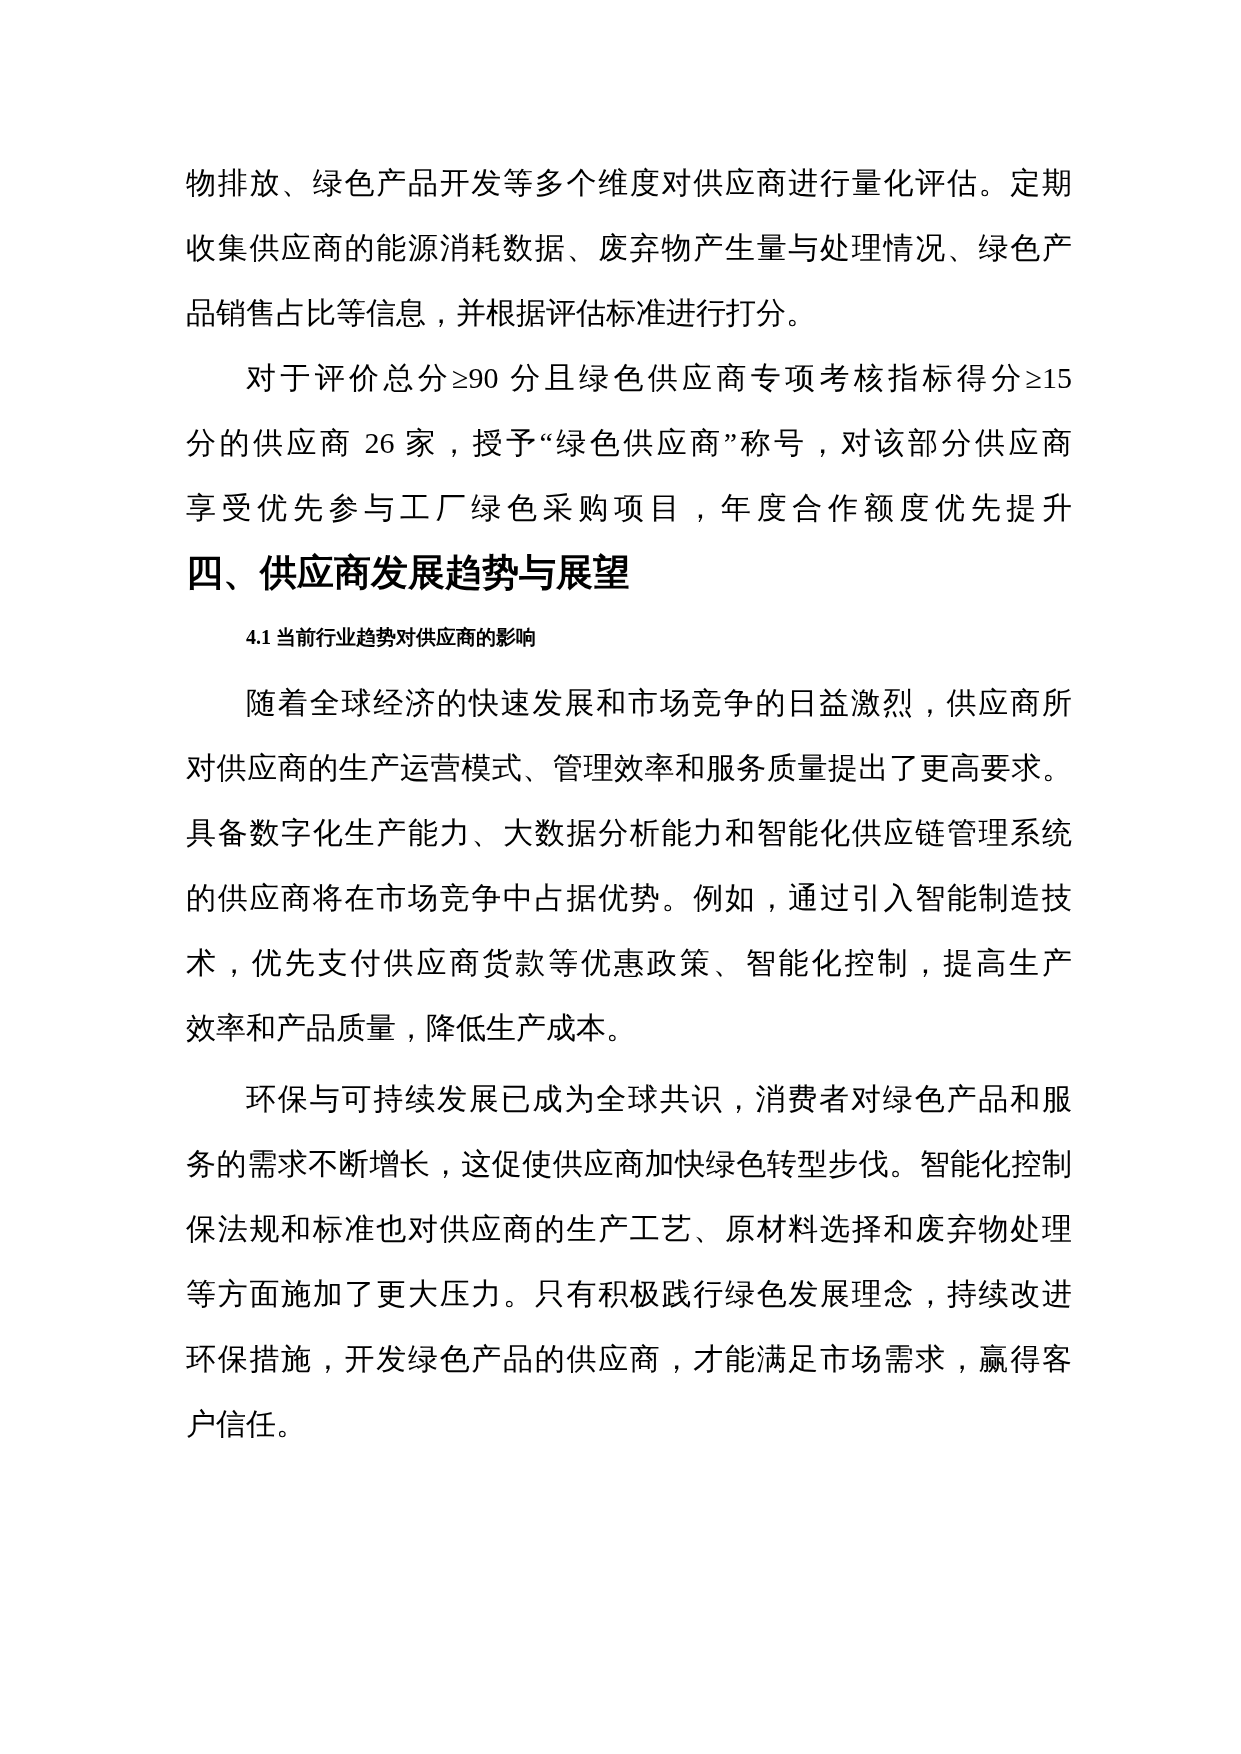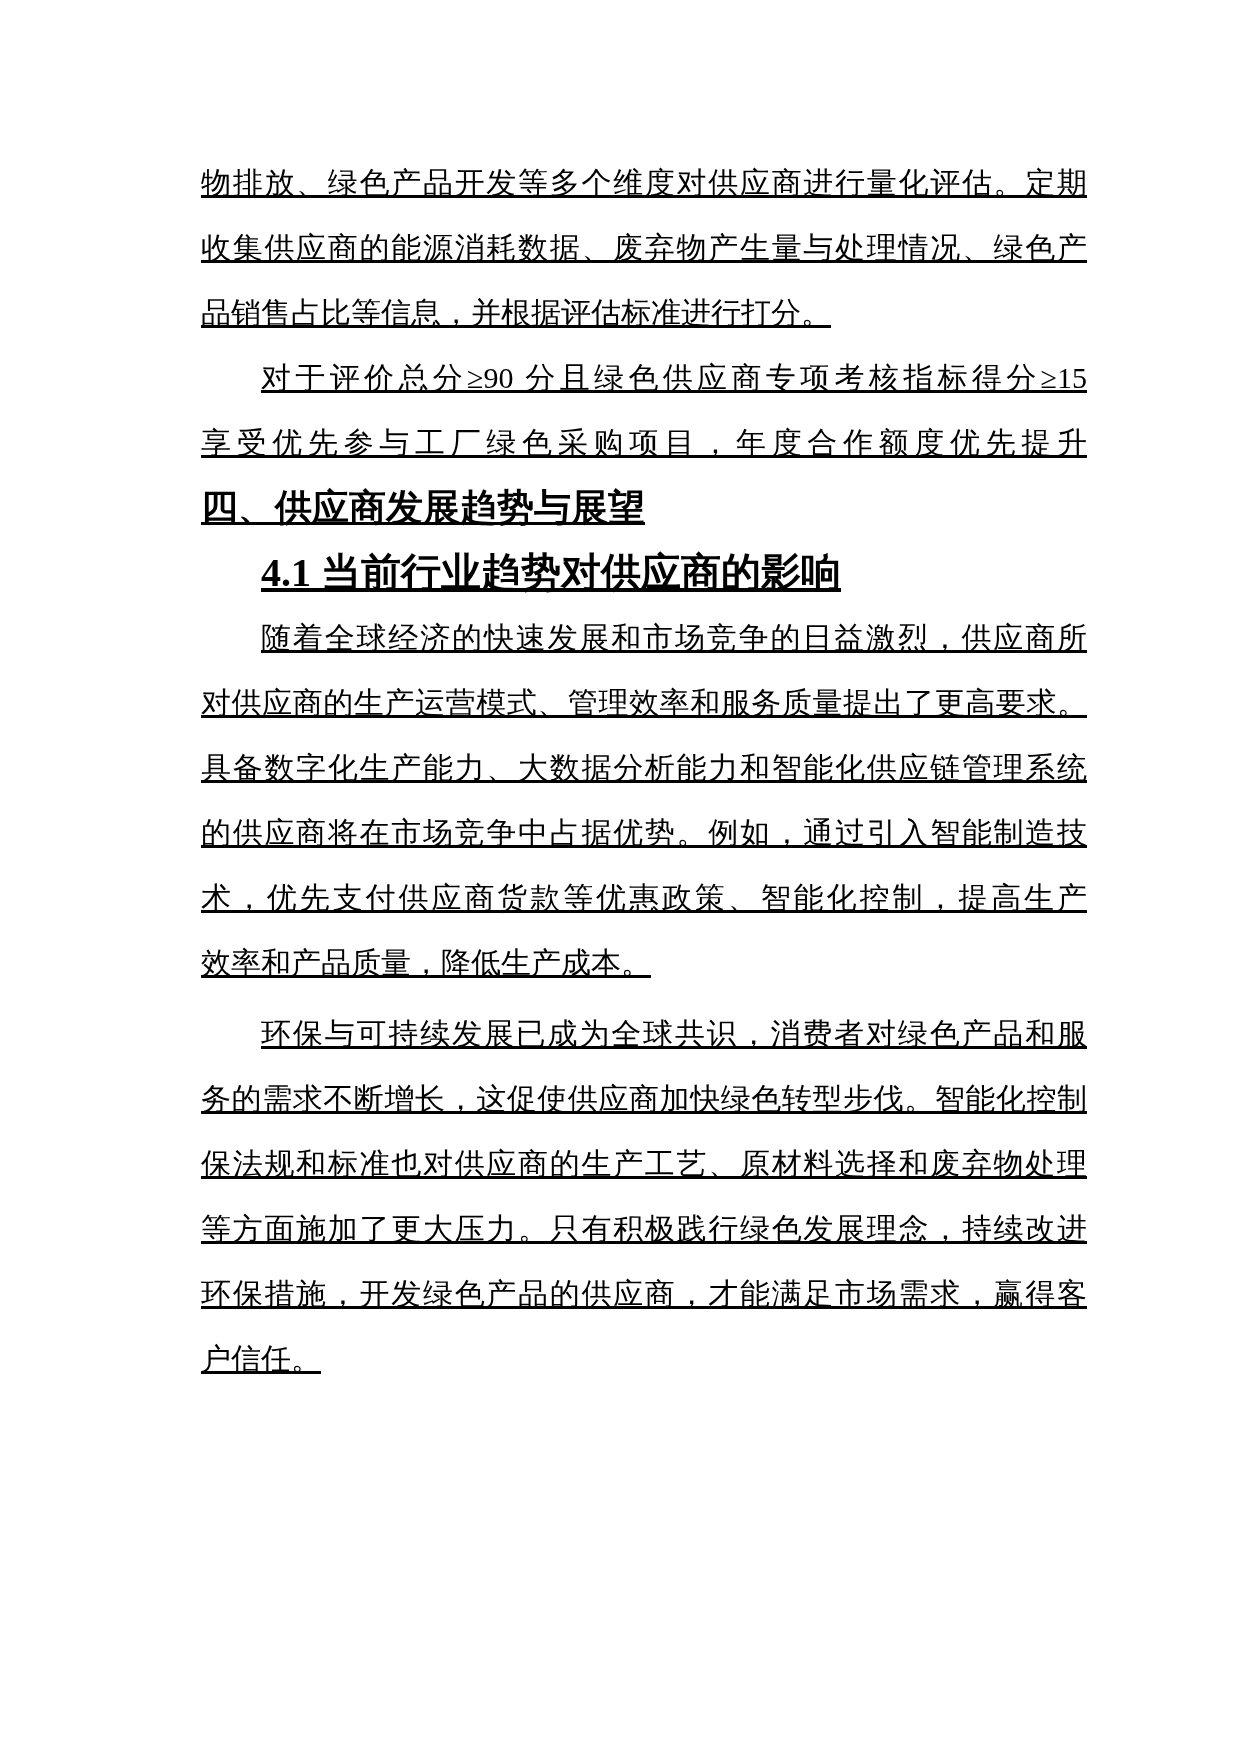--- a/index.html
+++ b/index.html
@@ -11,24 +11,23 @@
     position: relative;
     width: 1241px;
     height: 1754px;
     background: #ffffff;
     overflow: hidden;
     font-family: "Liberation Serif", "DejaVu Serif", serif;
     color: #000000;
   }
   .textblock {
     position: absolute;
-    left: 201px;
+    left: 186px;
     top: 150px;
     width: 886px;
-    text-decoration: underline;
   }
   .line {
     height: 65px;
     line-height: 65px;
     font-size: 30px;
     color: #000000;
     text-align: justify;
     text-justify: inter-character;
     overflow: visible;
     white-space: nowrap;
@@ -50,39 +49,40 @@
     width: 826px; 
   }
   .line.h1 {
     font-weight: bold;
     font-size: 37px;
     text-align: left;
     text-align-last: left;
   }
   .line.h2 {
     font-weight: bold;
-    font-size: 40px;
+    font-size: 20px;
     text-align: left;
     text-align-last: left;
     padding-left: 60px;
   }
   .line.para-gap {
     margin-top: 6px;
   }
 </style>
 </head>
 <body>
 
 <div class="page">
   <div class="textblock">
 
     <div class="line flush">物排放、绿色产品开发等多个维度对供应商进行量化评估。定期</div>
     <div class="line flush">收集供应商的能源消耗数据、废弃物产生量与处理情况、绿色产</div>
     <div class="line endline">品销售占比等信息，并根据评估标准进行打分。</div>
     <div class="line indent flush">对于评价总分≥90 分且绿色供应商专项考核指标得分≥15</div>
+    <div class="line flush">分的供应商 26 家，授予“绿色供应商”称号，对该部分供应商</div>
     <div class="line flush">享受优先参与工厂绿色采购项目，年度合作额度优先提升</div>
 
     <div class="line h1">四、供应商发展趋势与展望</div>
     <div class="line h2">4.1 当前行业趋势对供应商的影响</div>
 
     <div class="line indent flush">随着全球经济的快速发展和市场竞争的日益激烈，供应商所</div>
     <div class="line flush">对供应商的生产运营模式、管理效率和服务质量提出了更高要求。</div>
     <div class="line flush">具备数字化生产能力、大数据分析能力和智能化供应链管理系统</div>
     <div class="line flush">的供应商将在市场竞争中占据优势。例如，通过引入智能制造技</div>
     <div class="line flush">术，优先支付供应商货款等优惠政策、智能化控制，提高生产</div>

